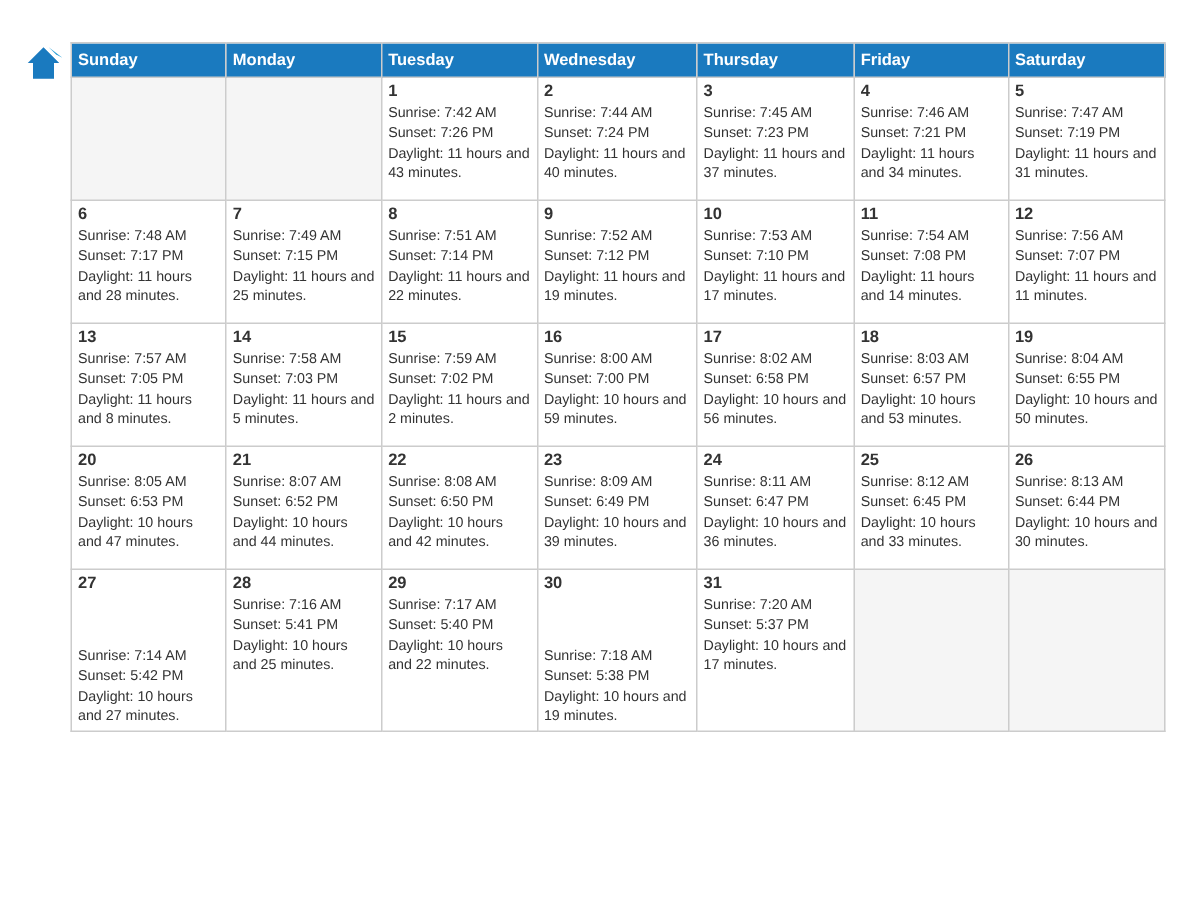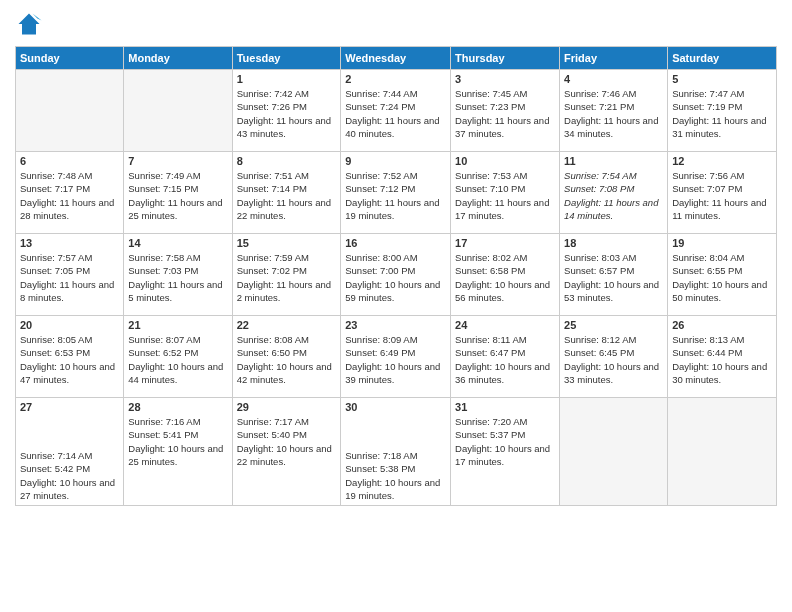--- a/index.html
+++ b/index.html
@@ -6,23 +6,23 @@
     body {
       font-family: Arial, sans-serif;
       background: #fff;
       width: 792px;
       height: 612px;
       overflow: hidden;
     }
     .page {
       width: 792px;
       height: 432px;
-      padding: 10px 15px;
+      padding: 28px 15px;
       display: flex;
-      flex-direction: column;
+      flex-direction: row;
     }
     .header {
       display: flex;
       justify-content: space-between;
       align-items: flex-start;
       margin-bottom: 8px;
     }
     .logo {
       display: flex;
       align-items: center;
@@ -183,21 +183,21 @@
 Daylight: 11 hours and 19 minutes.</div>
           </td>
           <td>
             <span class="day-number">10</span>
             <div class="day-info" style="white-space: pre-line;">Sunrise: 7:53 AM
 Sunset: 7:10 PM
 Daylight: 11 hours and 17 minutes.</div>
           </td>
           <td>
             <span class="day-number">11</span>
-            <div class="day-info" style="white-space: pre-line; font-style: italic;">Sunrise: 7:54 AM
+            <div class="day-info" style="white-space: pre-line;">Sunrise: 7:54 AM
 Sunset: 7:08 PM
 Daylight: 11 hours and 14 minutes.</div>
           </td>
           <td>
             <span class="day-number">12</span>
             <div class="day-info" style="white-space: pre-line;">Sunrise: 7:56 AM
 Sunset: 7:07 PM
 Daylight: 11 hours and 11 minutes.</div>
           </td>
         </tr>

